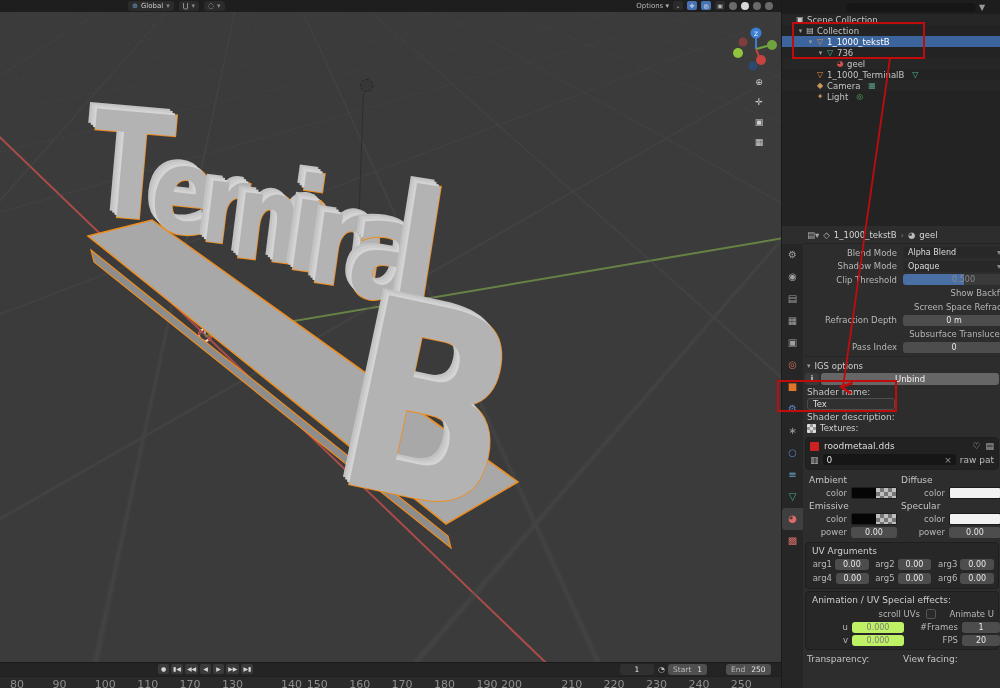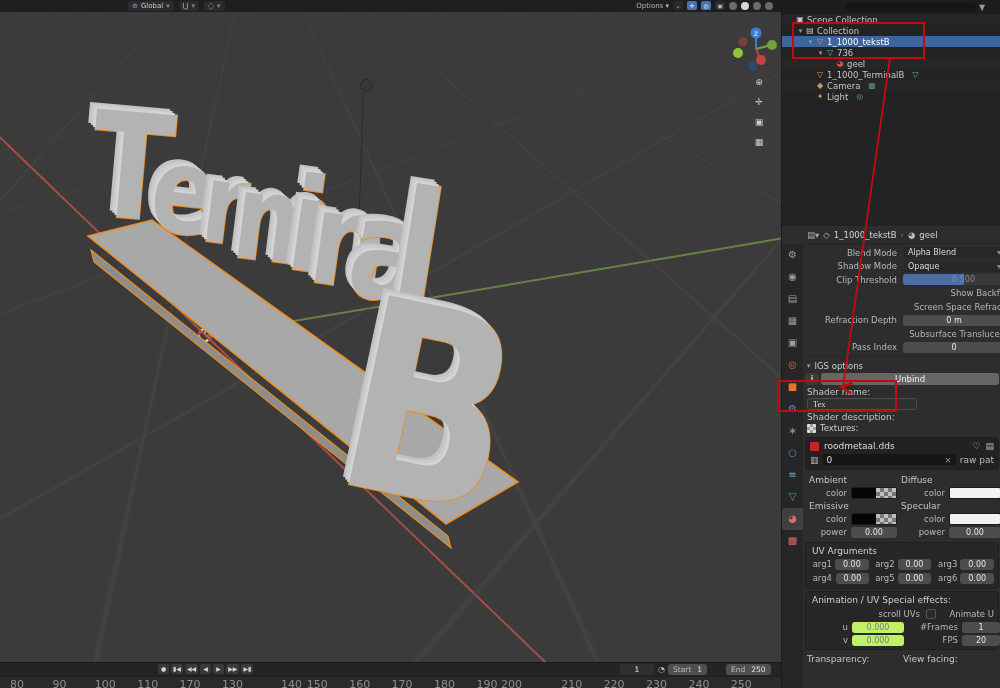--- a/index.html
+++ b/index.html
@@ -351,21 +351,21 @@
         <div class="phead">
           <span style="color:#999;font-size:7px;">▾</span>
           <span>IGS options</span>
         </div>
         <div class="prow" style="padding:0 2px;">
           <div class="infobox">ℹ</div>
           <div class="btn">Unbind</div>
         </div>
         <div style="padding:1px 4px;color:#c5c5c5;">Shader name:</div>
         <div style="padding:0 4px;">
-          <div class="field-dark" style="width:110px;font-family:Liberation Serif, serif;">Tex</div>
+          <div class="field-dark" style="width:88px;">Tex</div>
         </div>
         <div style="padding:2px 4px 0;color:#c5c5c5;">Shader description:</div>
         <div class="phead">
           <span class="checker-ico"></span>
           <span>Textures:</span>
         </div>
         <div class="box" style="background:#222;">
           <div style="display:flex;align-items:center;gap:5px;height:13px;">
             <span style="width:9px;height:9px;background:#c22;border-radius:1px;flex:none;"></span>
             <span style="flex:1;color:#ddd;">roodmetaal.dds</span>

